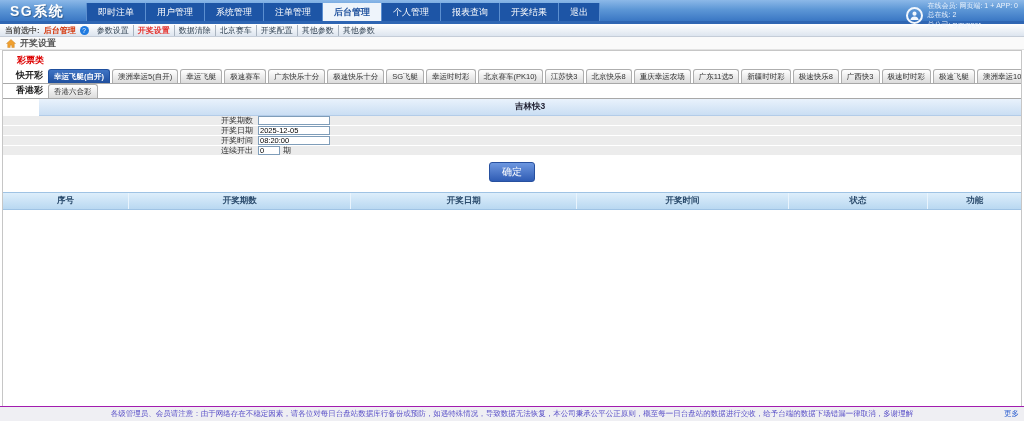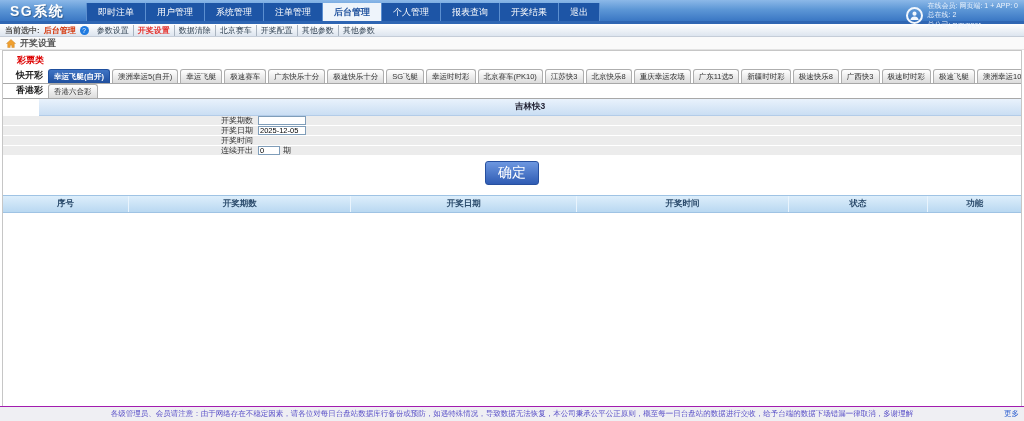--- a/index.html
+++ b/index.html
@@ -57,26 +57,26 @@
   .g-tab.sel { background:linear-gradient(#3f74c4,#1f4f9e); color:#fff; border-color:#1f4f9e;
     font-weight:bold; }
 
   
   .form-title { background:linear-gradient(#e9f2fc,#cadef3); border-bottom:1px solid #b3cce8;
     font-size:8.5px; font-weight:bold; color:#223; text-align:center; padding:2px 0;margin-left:36px; }
   .f-row { display:flex; align-items:center; background:#ececec; border-bottom:1px solid #fff;
     height:10px; }
   .f-label { width:255px; flex:0 0 auto; text-align:right; padding-right:5px; font-size:8px; color:#333; }
   .f-val { flex:1; display:flex; align-items:center; gap:3px; font-size:8px; color:#333; }
-  .f-input { width:48px; height:9px; font-size:7.5px; border:1px solid #7f9db9; padding:0 1px;
+  .f-input { width:72px; height:9px; font-size:7.5px; border:1px solid #7f9db9; padding:0 1px;
     font-family:"Liberation Sans","DejaVu Sans",sans-serif; }
   .f-input.small { width:22px; }
   .btn-row { text-align:center; padding:5px 0 6px; }
   .submit { background:linear-gradient(#6d97e0,#2f5cb4); border:1px solid #27509f; color:#fff;
-    font-size:14px; padding:2px 12px; border-radius:3px; cursor:pointer;
+    font-size:10px; padding:2px 12px; border-radius:3px; cursor:pointer;
     font-family:Liberation Sans, sans-serif; }
 
   
   .tbl-head { display:flex; margin-top:4px; background:linear-gradient(#ddeefb,#b9d8f1);
     border-top:1px solid #9fc3e4; border-bottom:1px solid #9fc3e4; }
   .tbl-col { text-align:center; font-size:8.5px; font-weight:bold; color:#2a4a6b;
     padding:2px 0; border-right:1px solid #e9f4fd; }
   .tbl-col:nth-child(1){ width:12.4%; } .tbl-col:nth-child(2){ width:21.8%; }
   .tbl-col:nth-child(3){ width:22.2%; } .tbl-col:nth-child(4){ width:20.8%; }
   .tbl-col:nth-child(5){ width:13.7%; } .tbl-col:nth-child(6){ width:9.1%; border-right:none; }
@@ -194,20 +194,23 @@
 
     <div class="f-row">
       <div class="f-label">开奖日期</div>
       <div class="f-val">
         <input class="f-input" type="text" value="2025-12-05" style="">
       </div>
     </div>
 
     <div class="f-row">
       <div class="f-label">开奖时间</div>
+      <div class="f-val">
+        <input class="f-input" type="text" value="08:20:00" style="">
+      </div>
     </div>
 
     <div class="f-row">
       <div class="f-label">连续开出</div>
       <div class="f-val">
         <input class="f-input small" type="text" value="0" style="">
         <span>期</span>
       </div>
     </div>
 

